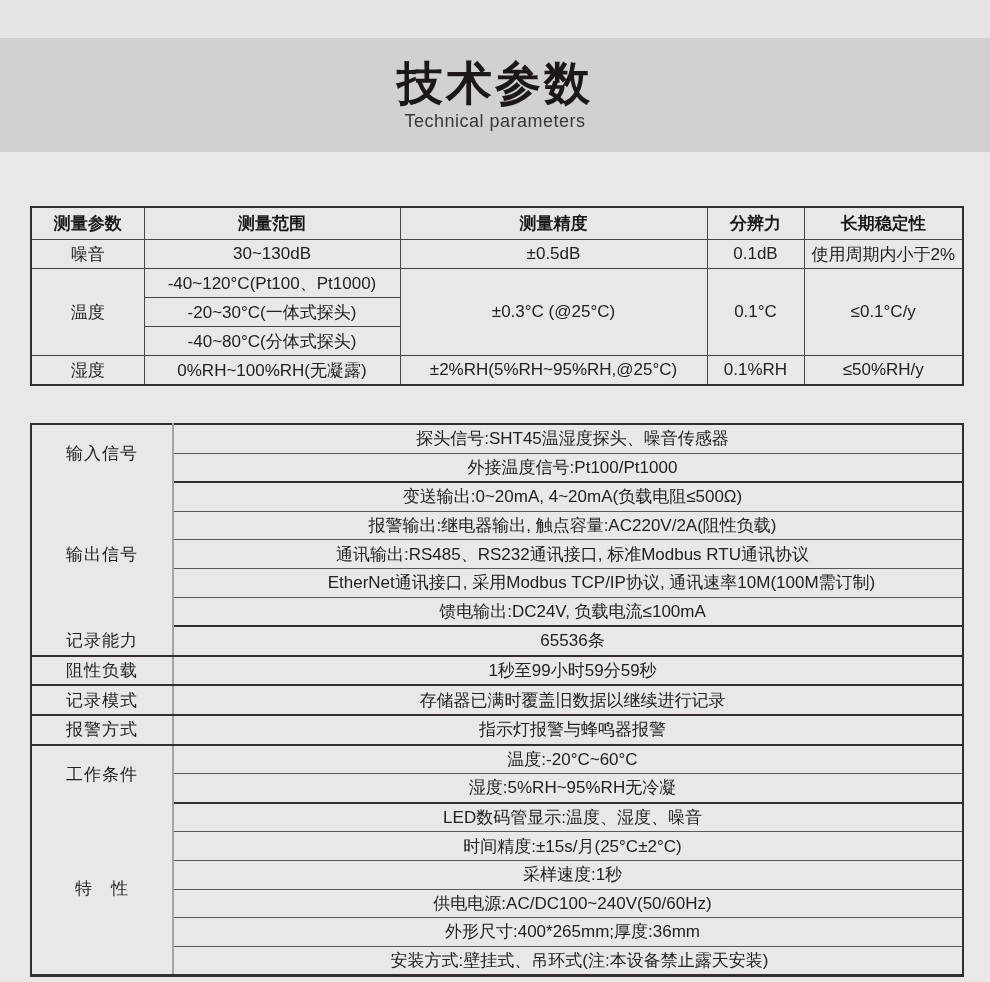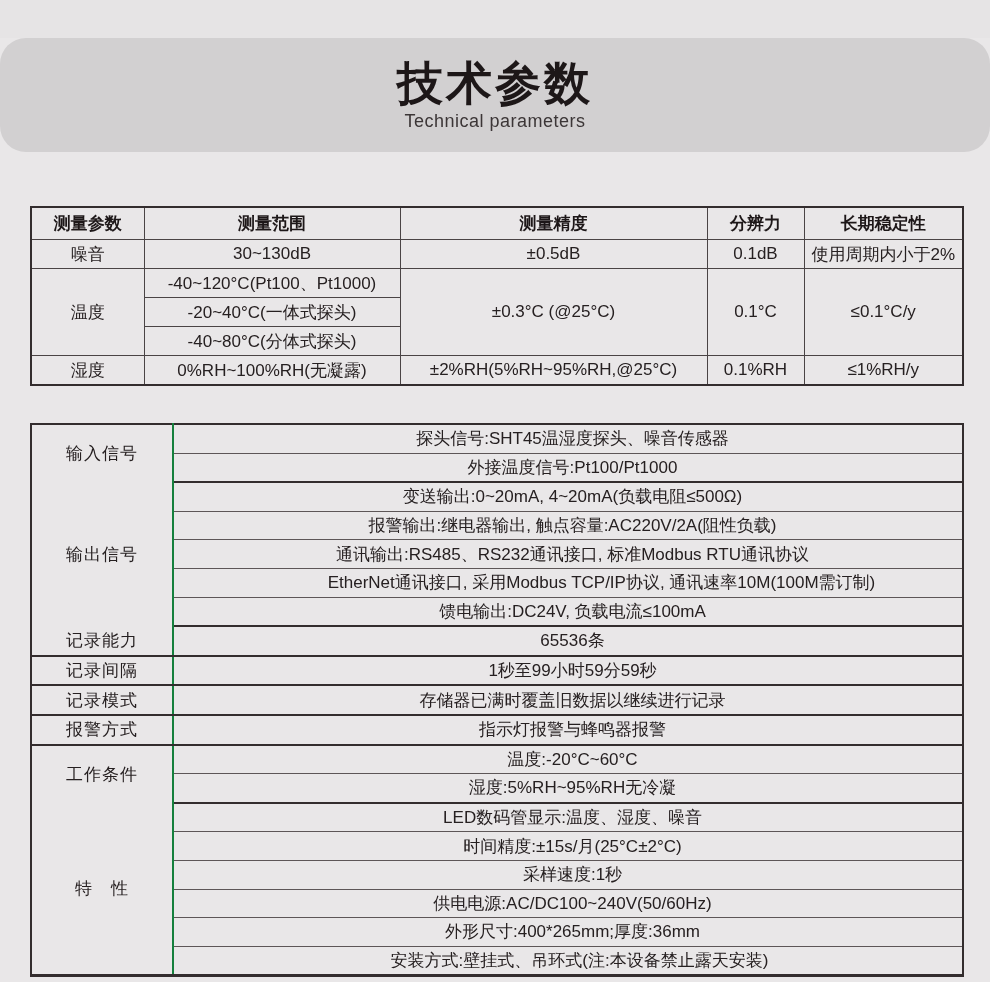--- a/index.html
+++ b/index.html
@@ -6,21 +6,21 @@
   body{
     width:990px;height:982px;
     background:#e9e7e8;
     font-family:"Liberation Sans","DejaVu Sans",sans-serif;
     color:#262021;
     overflow:hidden;
   }
   .top-strip{height:38px;background:#e6e4e5;}
   .title-band{
     height:114px;background:#d2d0d1;
-    display:flex;flex-direction:column;align-items:center;justify-content:center;border-radius:26px;
+    display:flex;flex-direction:column;align-items:center;justify-content:center;
   }
   .title-zh{
     font-size:46px;font-weight:bold;margin:0;line-height:1.1;
     letter-spacing:3px;color:#1d1718;
   }
   .title-en{font-size:18px;margin-top:2px;color:#3c3637;letter-spacing:0.5px;}
 
   table{
     border-collapse:collapse;margin-left:30px;background:#e9e7e8;
     table-layout:fixed;width:932px;
@@ -34,21 +34,21 @@
   #spec-table th{font-weight:bold;height:27px;color:#1d1718;}
   #spec-table td{height:24px;font-weight:normal;}
 
   #detail-table{margin-top:37px;border:2px solid #332d2e;border-bottom-width:3px;}
   #detail-table td{
     font-size:17px;height:27.6px;padding:0 4px;
     overflow:hidden;white-space:nowrap;
   }
   #detail-table td.label{
     text-align:center;
-    border-right:2px solid #15803d;
+    border-right:2px solid #a3a3a3;
     letter-spacing:1px;
   }
   #detail-table td.content{
     text-align:center;padding-left:13px;
     border-bottom:1px solid #5d5657;
   }
   #detail-table tr.group-end td{border-bottom:2px solid #332d2e;}
   #detail-table tr:last-child td{border-bottom:none;padding-left:27px;}
   #detail-table td.indent{padding-left:71px;}
 </style>
@@ -86,31 +86,31 @@
         <td rowspan="1">使用周期内小于2%</td>
       </tr>
       <tr>
         <td rowspan="3">温度</td>
         <td>-40~120°C(Pt100、Pt1000)</td>
         <td rowspan="3">±0.3°C (@25°C)</td>
         <td rowspan="3">0.1°C</td>
         <td rowspan="3">≤0.1°C/y</td>
       </tr>
       <tr>
-        <td>-20~40°C(一体式探头)</td>
+        <td>-20~30°C(一体式探头)</td>
       </tr>
       <tr>
         <td>-40~80°C(分体式探头)</td>
       </tr>
       <tr>
         <td rowspan="1">湿度</td>
         <td>0%RH~100%RH(无凝露)</td>
         <td rowspan="1">±2%RH(5%RH~95%RH,@25°C)</td>
         <td rowspan="1">0.1%RH</td>
-        <td rowspan="1">≤1%RH/y</td>
+        <td rowspan="1">≤50%RH/y</td>
       </tr>
     </tbody>
 </table>
 
 <table id="detail-table">
   <colgroup>
     <col style="width:142px">
       <col style="width:790px">
   </colgroup>
   <tbody>
@@ -135,21 +135,21 @@
         <td class="content indent">EtherNet通讯接口, 采用Modbus TCP/IP协议, 通讯速率10M(100M需订制)</td>
       </tr>
       <tr class="group-end">
         <td class="content">馈电输出:DC24V, 负载电流≤100mA</td>
       </tr>
       <tr class="group-end">
         <td class="label" rowspan="1">记录能力</td>
         <td class="content">65536条</td>
       </tr>
       <tr class="group-end">
-        <td class="label" rowspan="1">记录间隔</td>
+        <td class="label" rowspan="1">阻性负载</td>
         <td class="content">1秒至99小时59分59秒</td>
       </tr>
       <tr class="group-end">
         <td class="label" rowspan="1">记录模式</td>
         <td class="content">存储器已满时覆盖旧数据以继续进行记录</td>
       </tr>
       <tr class="group-end">
         <td class="label" rowspan="1">报警方式</td>
         <td class="content">指示灯报警与蜂鸣器报警</td>
       </tr>

